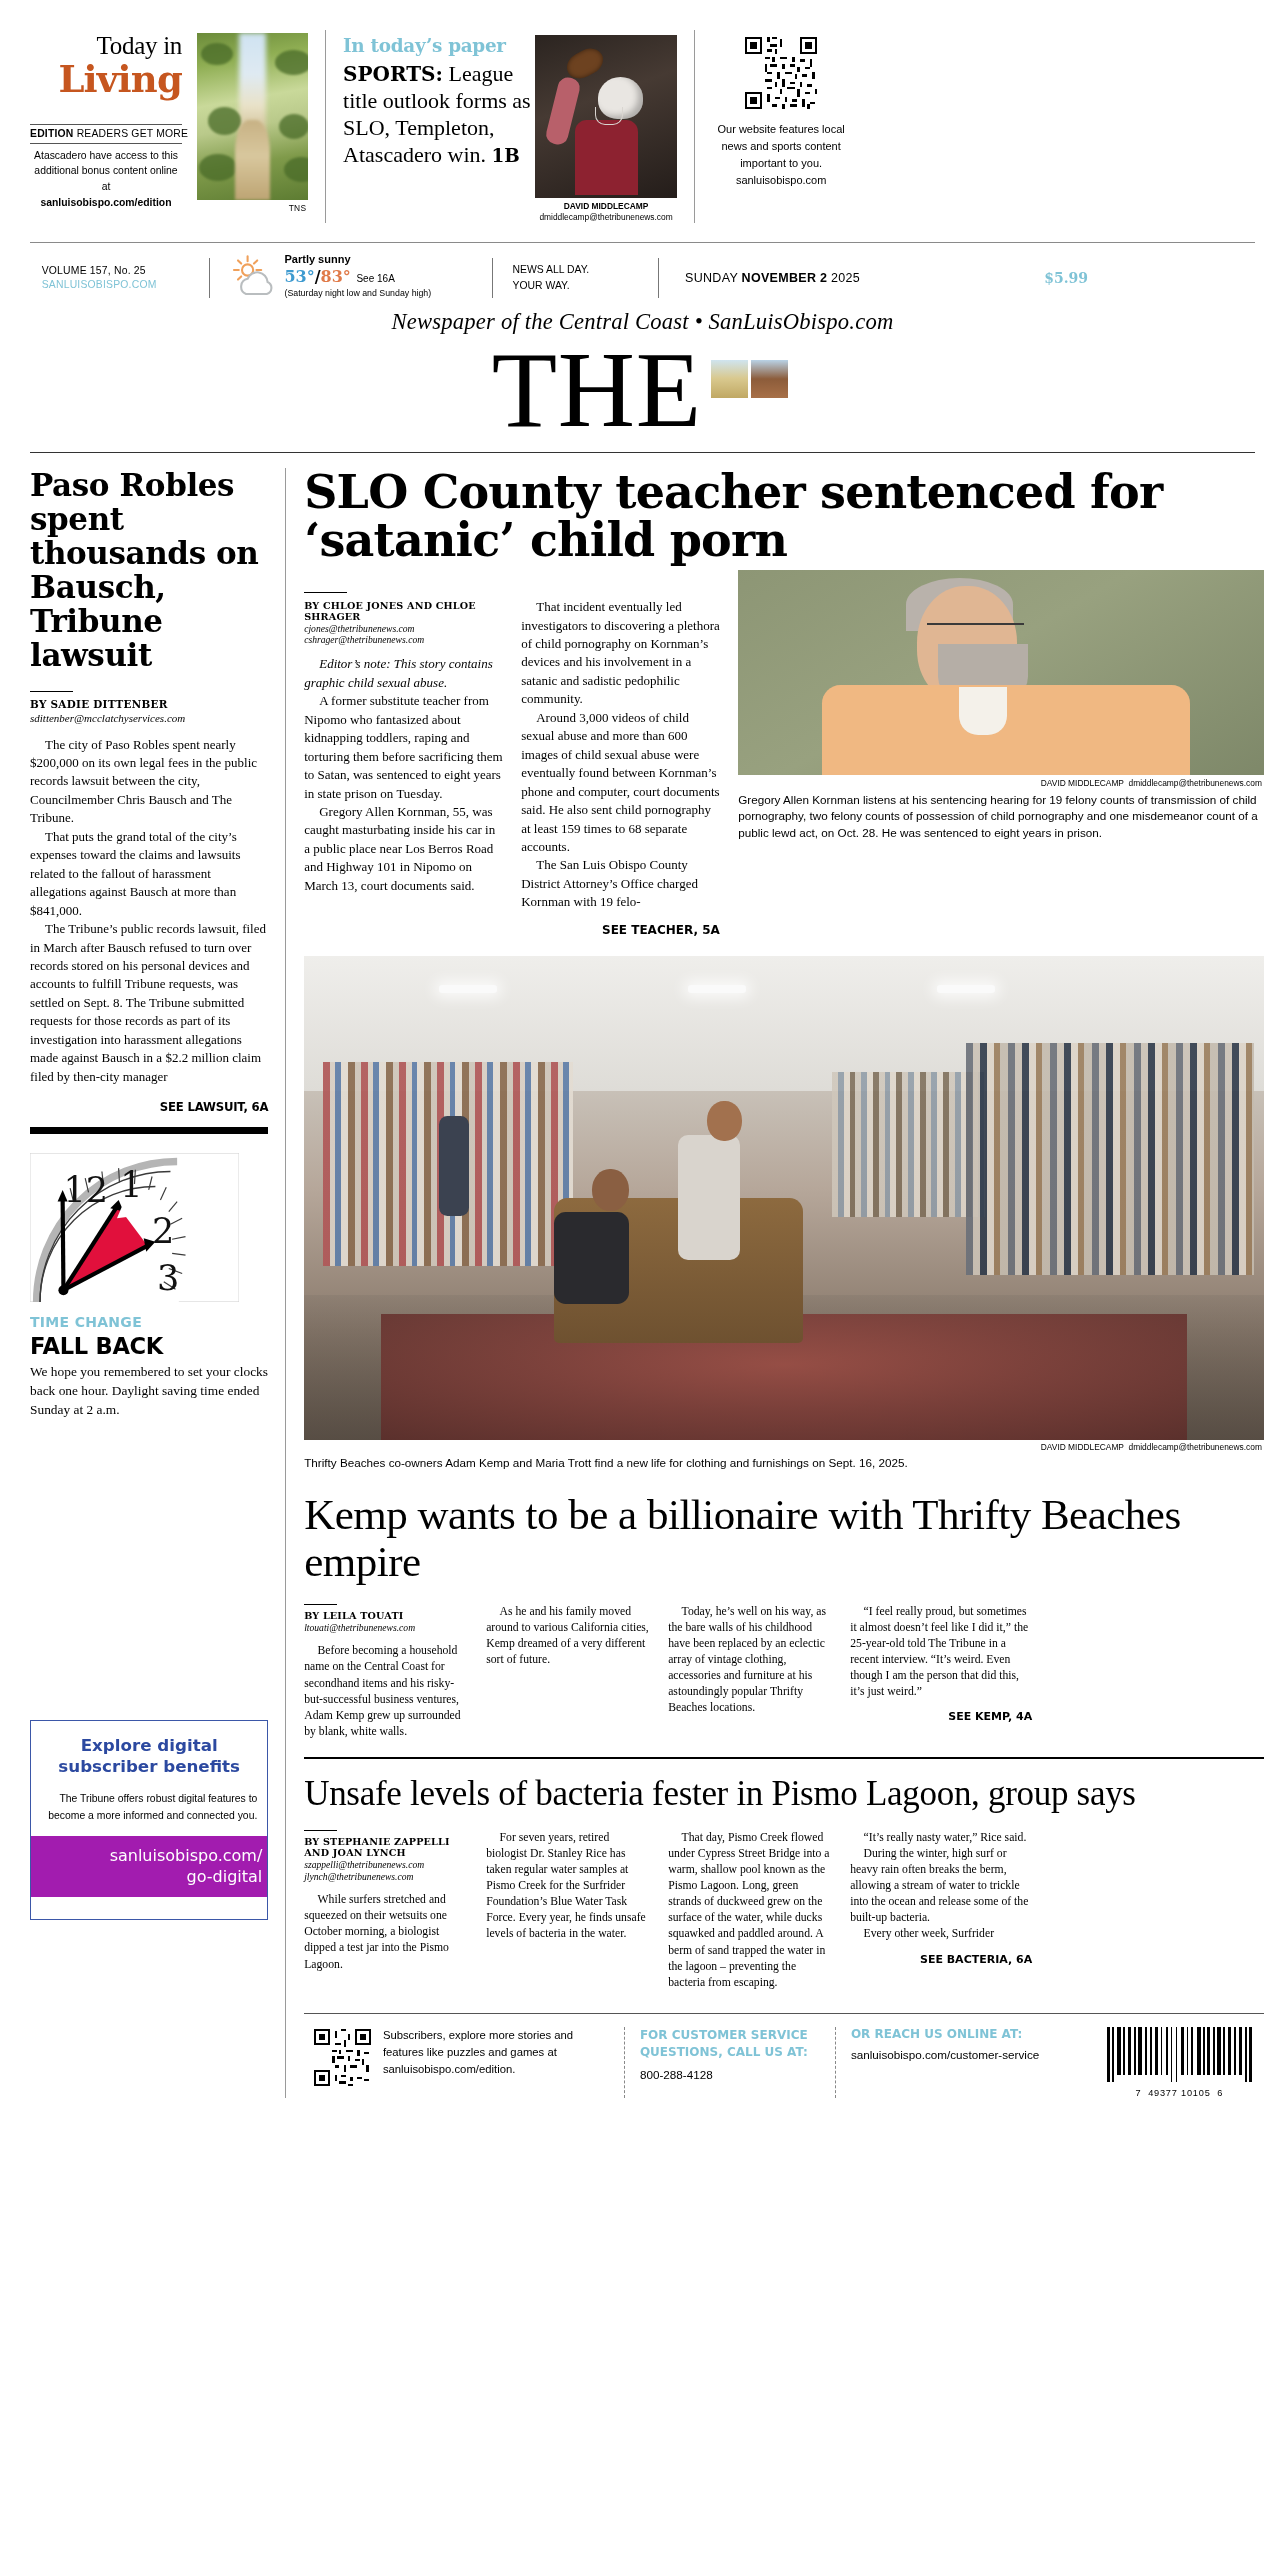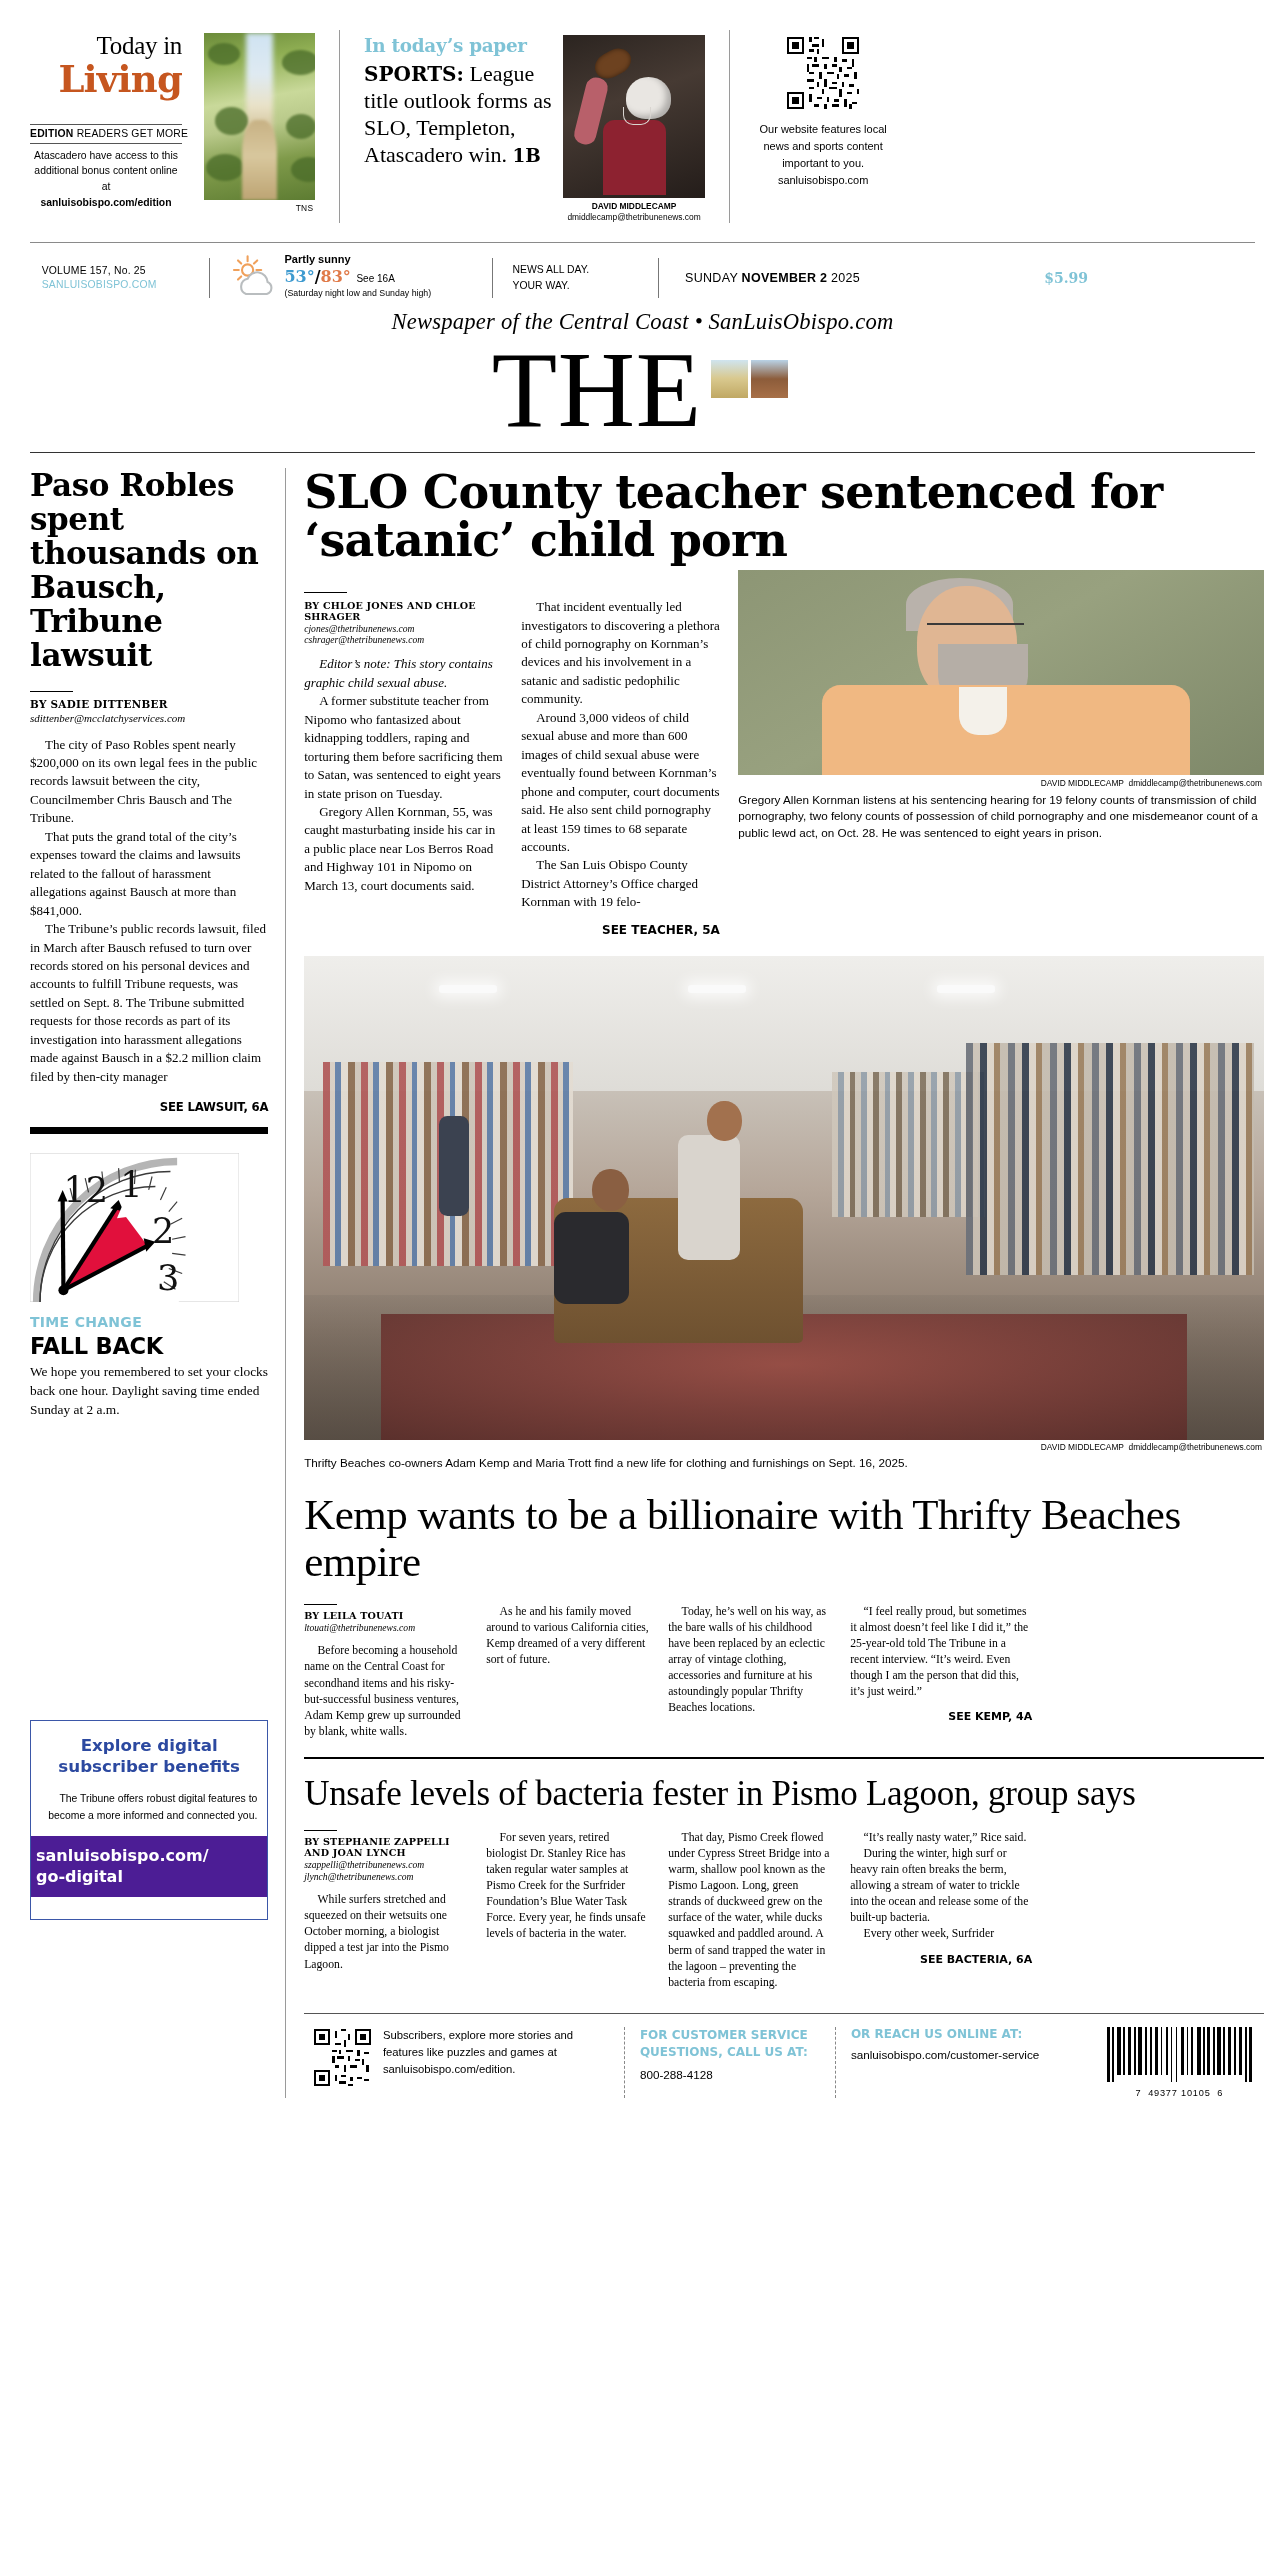--- a/index.html
+++ b/index.html
@@ -11,21 +11,21 @@
     position: relative;
     overflow: hidden;
   }
   .page { width: 1285px; height: 2576px; padding: 0 30px; position: relative; }
 
   
   .promo {
     display: flex;
     align-items: flex-start;
     padding: 23.4px 0 8.4px 0;
-    gap: 7px;
+    gap: 0;
   }
   .promo-left { width: 167px; text-align: right; padding-right: 15px; padding-top: 10px;}
   .promo-todayin {
     font-family: "Liberation Serif", serif;
     font-size: 25px; line-height: 1; letter-spacing: -0.3px;
   }
   .promo-living {
     font-family: "DejaVu Serif", serif;
     font-weight: 700;
     font-size: 37px; line-height: 1.05;
@@ -176,22 +176,22 @@
   .clock svg{ display:block; }
   .tc-kicker{ font-family:"DejaVu Sans", sans-serif; font-weight:700; font-size:14px; color:#7FC3D6; letter-spacing:0.3px; margin-top:11.7px;}
   .tc-hed{ font-family:"DejaVu Sans", sans-serif; font-weight:700; font-size:22.6px; letter-spacing:-0.3px; margin-top:3.3px;}
   .tc-body{ font-family:"Liberation Serif", serif; font-size:13.4px; line-height:1.4; margin-top:4.2px;}
 
   
   .digi{ border:1.7px solid #3B57A8; margin-top: 301px; }
   .digi-top{ padding: 13.4px 10px 11.7px 10px; text-align:center; }
   .digi-h{ font-family:"DejaVu Sans", sans-serif; font-weight:700; font-size:16.7px; color:#2C49A0; line-height:1.25; }
   .digi-p{ font-family:"Liberation Sans", sans-serif; font-size:10.4px; line-height:1.65; margin-top:13.4px;text-align:right;}
-  .digi-cta{ background:#4c1d95; color:#fff; font-family:"DejaVu Sans", sans-serif; font-weight:700;
-             font-size:16px; line-height:1.3; text-align:left; padding:10px 5px; }
+  .digi-cta{ background:#a21caf; color:#fff; font-family:"DejaVu Sans", sans-serif; font-weight:400;
+             font-size:16px; line-height:1.3; text-align:right; padding:10px 5px; }
   .digi-foot{ height:22px; }
 
   
   .main-hed{
     font-family:"DejaVu Serif", serif; font-weight:700;
     font-size: 46px; line-height:1.06; letter-spacing:-0.8px;
   }
   .main-rule{ border-top:0.8px solid #000; width:43px; margin: 22px 0 6.7px 0; }
 
   .story-cols{ display:flex; gap:0; margin-top: 5px; }

